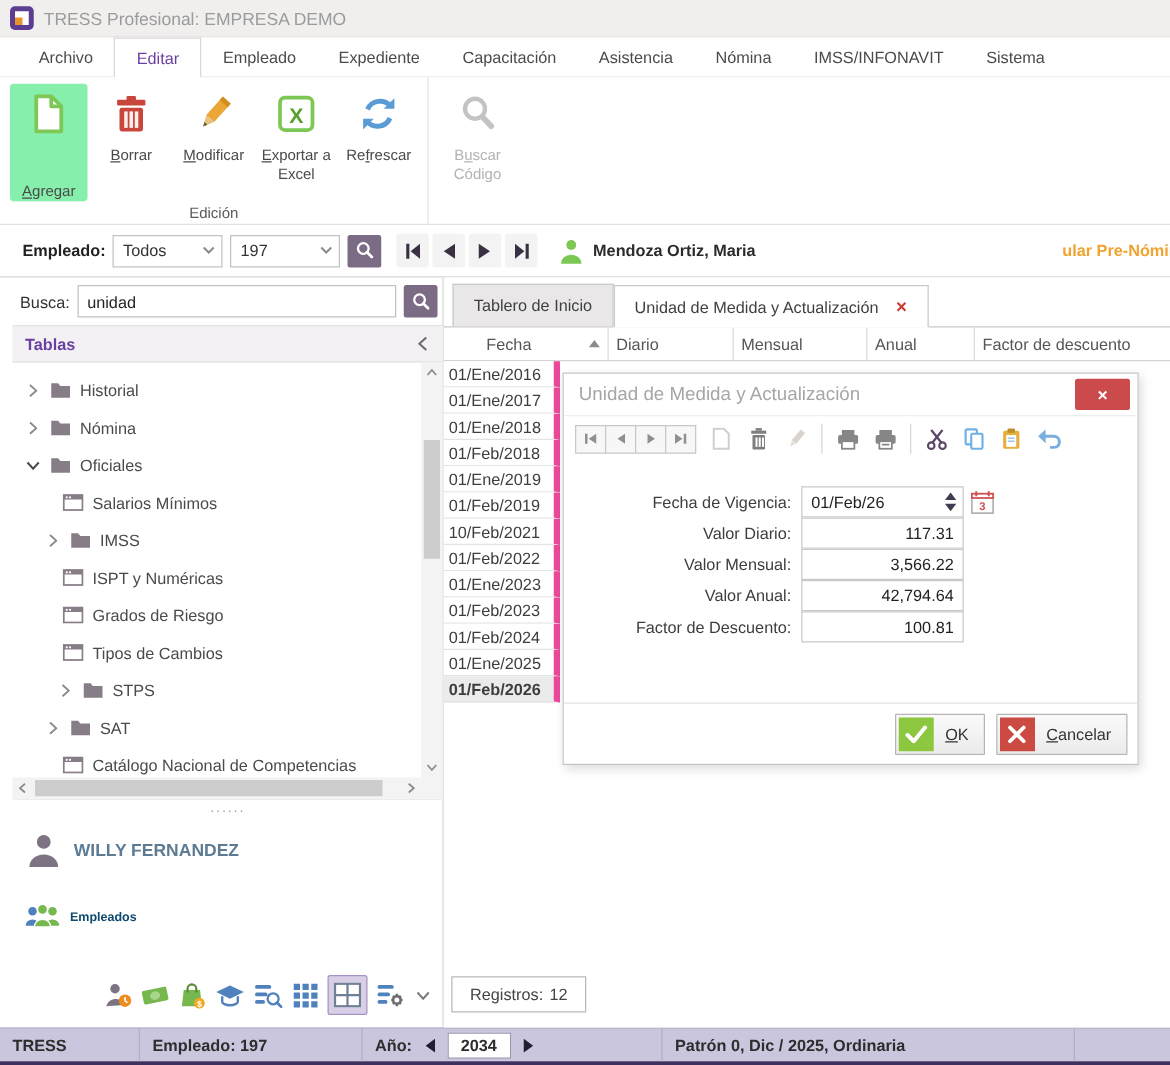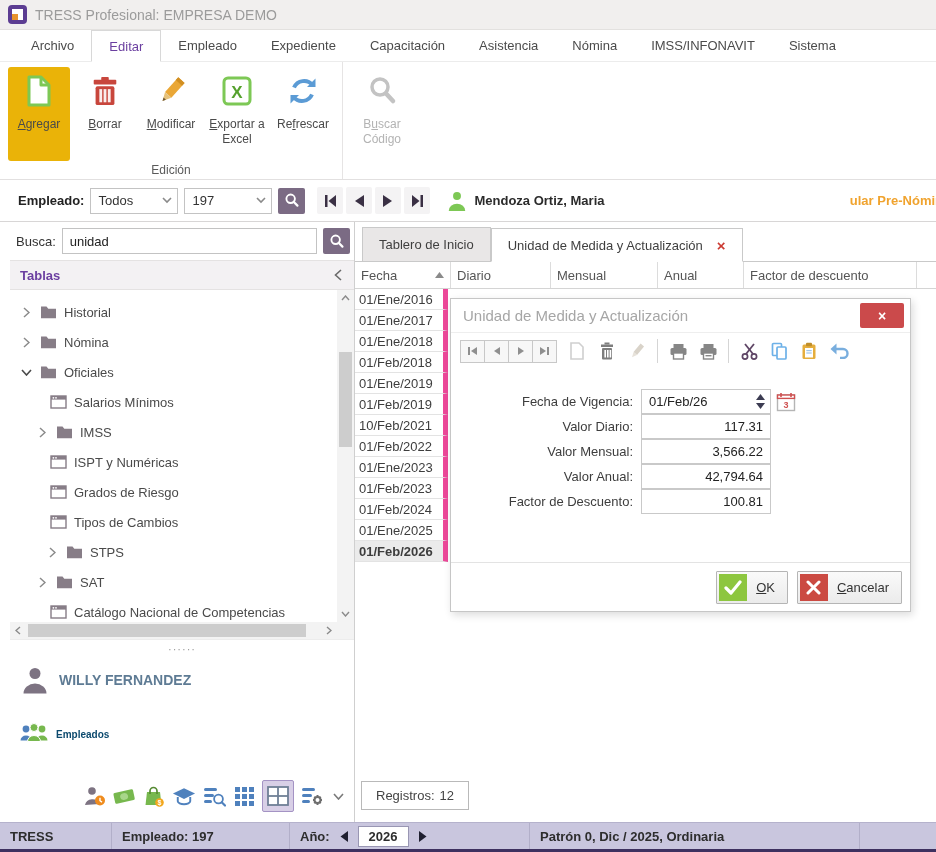--- a/index.html
+++ b/index.html
@@ -17,21 +17,21 @@
   .menubar { height:32px; background:#fff; display:flex; align-items:stretch; padding-left:14px; font-size:13px; color:#4b4b4b; border-bottom:1px solid #ececec; }
   .menu-item { display:flex; align-items:center; padding:0 17px; cursor:default; }
   .menu-item.active { color:#6b3fa0; background:#fff; border:1px solid #d8d8d8; border-bottom:1px solid #fff; margin-bottom:-1px; }
 
   
   .ribbon { height:118px; background:#fff; border-bottom:1px solid #e2e0e0; display:flex; }
   .ribbon-group { display:flex; flex-direction:column; }
   .ribbon-group.first { border-right:1px solid #e6e4e4; }
   .ribbon-buttons { display:flex; align-items:flex-start; padding:5px 8px 0 8px; flex:1; gap:4px; }
   .ribbon-btn { width:62px; min-height:94px; display:flex; flex-direction:column; align-items:center; padding-top:5px; border-radius:3px; font-size:12px; color:#4a4a4a; text-align:center; line-height:1.25; }
-  .ribbon-btn.highlight { background:#eab308; }
+  .ribbon-btn.highlight { background:#86efac;justify-content:space-between; }
   .ribbon-btn.disabled { color:#b3b3b3; }
   .ricon { width:38px; height:38px; margin-bottom:7px; display:flex; align-items:center; justify-content:center; }
   .group-label { text-align:center; color:#5a5a5a; font-size:12px; padding:2px 0 5px; }
 
   
   .employee-bar { height:42px; background:#fff; border-bottom:1px solid #d8d6d6; display:flex; align-items:center; gap:6px; padding-left:18px; font-size:13px; position:relative; }
   .bar-label { font-weight:bold; color:#222; }
   .fake-select { border:1px solid #c3c3c3; height:26px; background:#fff; display:flex; align-items:center; justify-content:space-between; padding:0 5px 0 7px; color:#333; }
   .sel-todos { width:88px; } .sel-num { width:88px; }
   .chev-down { width:10px; height:7px; }
@@ -76,21 +76,21 @@
   .f-ic.selected { width:32px; height:32px; background:#d8cfe6; border:1px solid #a493c4; border-radius:2px; }
 
   
   .right-panel { flex:1; display:flex; flex-direction:column; position:relative; background:#fff; }
   .tab-bar { height:40px; display:flex; align-items:flex-end; padding-left:7px; border-bottom:1px solid #c9c9c9; }
   .tab { height:34px; display:flex; align-items:center; padding:0 16px; font-size:13px; color:#3f3f3f; background:#e9e7e7; border:1px solid #c9c9c9; border-bottom:none; }
   .tab.active { background:#fff; margin-bottom:-1px; border-bottom:1px solid #fff; gap:14px; }
   .tab-close { color:#cc3b33; font-weight:bold; font-size:15px; line-height:1; }
   .grid-header { display:flex; height:27px; border-bottom:1px solid #d4d4d4; font-size:13px; color:#555; }
   .gh-cell { border-right:1px solid #dcdcdc; display:flex; align-items:center; justify-content:space-between; padding:0 6px; }
-  .gh-fecha { width:96px; } .gh-diario { width:100px; } .gh-mensual { width:107px; } .gh-anual { width:86px; } .gh-factor { width:173px; } .gh-rest { flex:1; border-right:none; }
+  .gh-fecha { width:104px;margin-left:28px; } .gh-diario { width:100px; } .gh-mensual { width:107px; } .gh-anual { width:86px; } .gh-factor { width:173px; } .gh-rest { flex:1; border-right:none; }
   .grid-rows { width:93px; }
   .grid-cell { width:93px; height:21px; border-right:5px solid #ec4899; border-bottom:1px solid #e3e3e3; display:flex; align-items:center; padding-left:4px; font-size:13px; color:#3d3d3d; background:#fff; }
   .grid-cell.selected { font-weight:bold; background:#ebebeb; }
   .registros { position:absolute; left:6px; bottom:12px; border:1px solid #b9b9b9; background:#fff; padding:6px 14px; font-size:13px; color:#444; display:flex; gap:5px; }
 
   
   .dialog { position:absolute; left:450px; top:298px; width:461px; height:314px; background:#fff; border:1px solid #c6c6c6; box-shadow:2px 3px 8px rgba(0,0,0,.14); z-index:5; display:flex; flex-direction:column; }
   .dlg-title { height:34px; display:flex; align-items:center; justify-content:space-between; padding:0 6px 0 12px; color:#a6a6a6; font-size:15px; border-bottom:1px solid #eeeeee; }
   .dlg-close { width:44px; height:25px; background:#cb4a4b; color:#fff; font-weight:bold; font-size:14px; display:flex; align-items:center; justify-content:center; border-radius:2px; }
   .dlg-toolbar { display:flex; align-items:center; gap:10px; padding:6px 10px 2px 10px; }
@@ -761,21 +761,21 @@
   <div class="statusbar">
     <div class="sb-sec sb-app">TRESS</div>
     <div class="sb-sec sb-emp">Empleado: 197</div>
     <div class="sb-sec sb-year">
       <span>Año:</span>
       <span class="sb-arr">
           <svg width="10" height="13" viewBox="0 0 10 13">
             <path d="M9 1 L1.5 6.5 9 12z" fill="#1f1f30"></path>
           </svg>
         </span>
-      <span class="year-box">2026</span>
+      <span class="year-box">2034</span>
       <span class="sb-arr">
           <svg width="10" height="13" viewBox="0 0 10 13">
             <path d="M1 1 l7.5 5.5 L1 12z" fill="#1f1f30"></path>
           </svg>
         </span>
     </div>
     <div class="sb-sec sb-patron">Patrón 0, Dic / 2025, Ordinaria</div>
     <div class="sb-sec sb-fill"></div>
   </div>
   <div class="bottom-line"></div>

